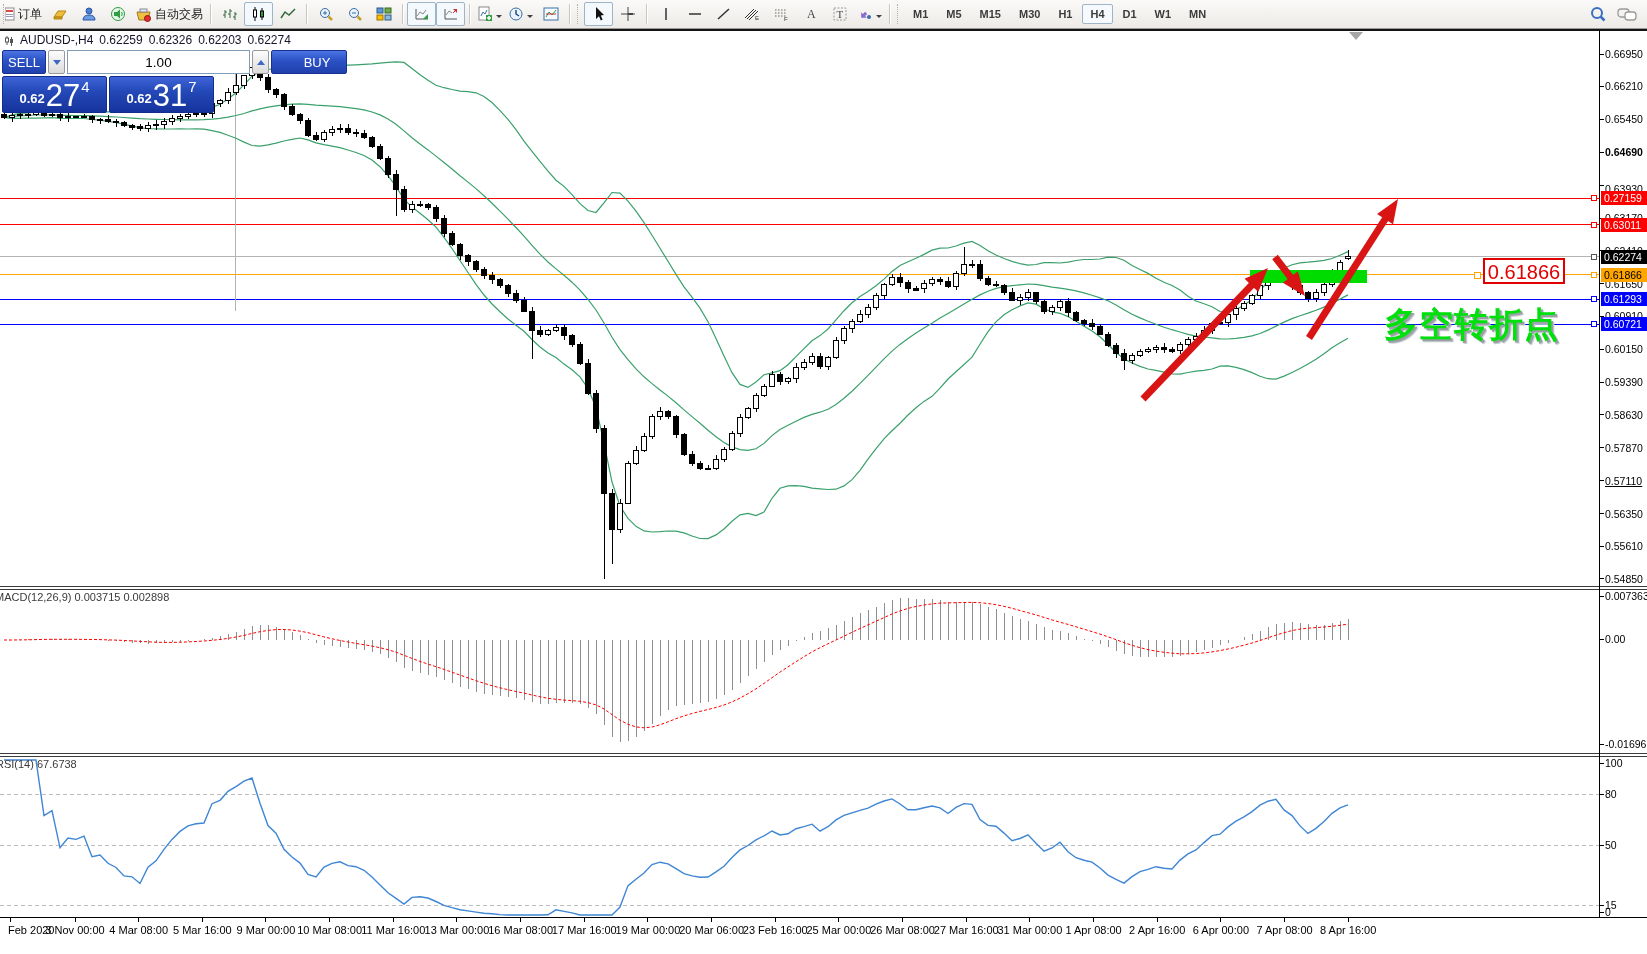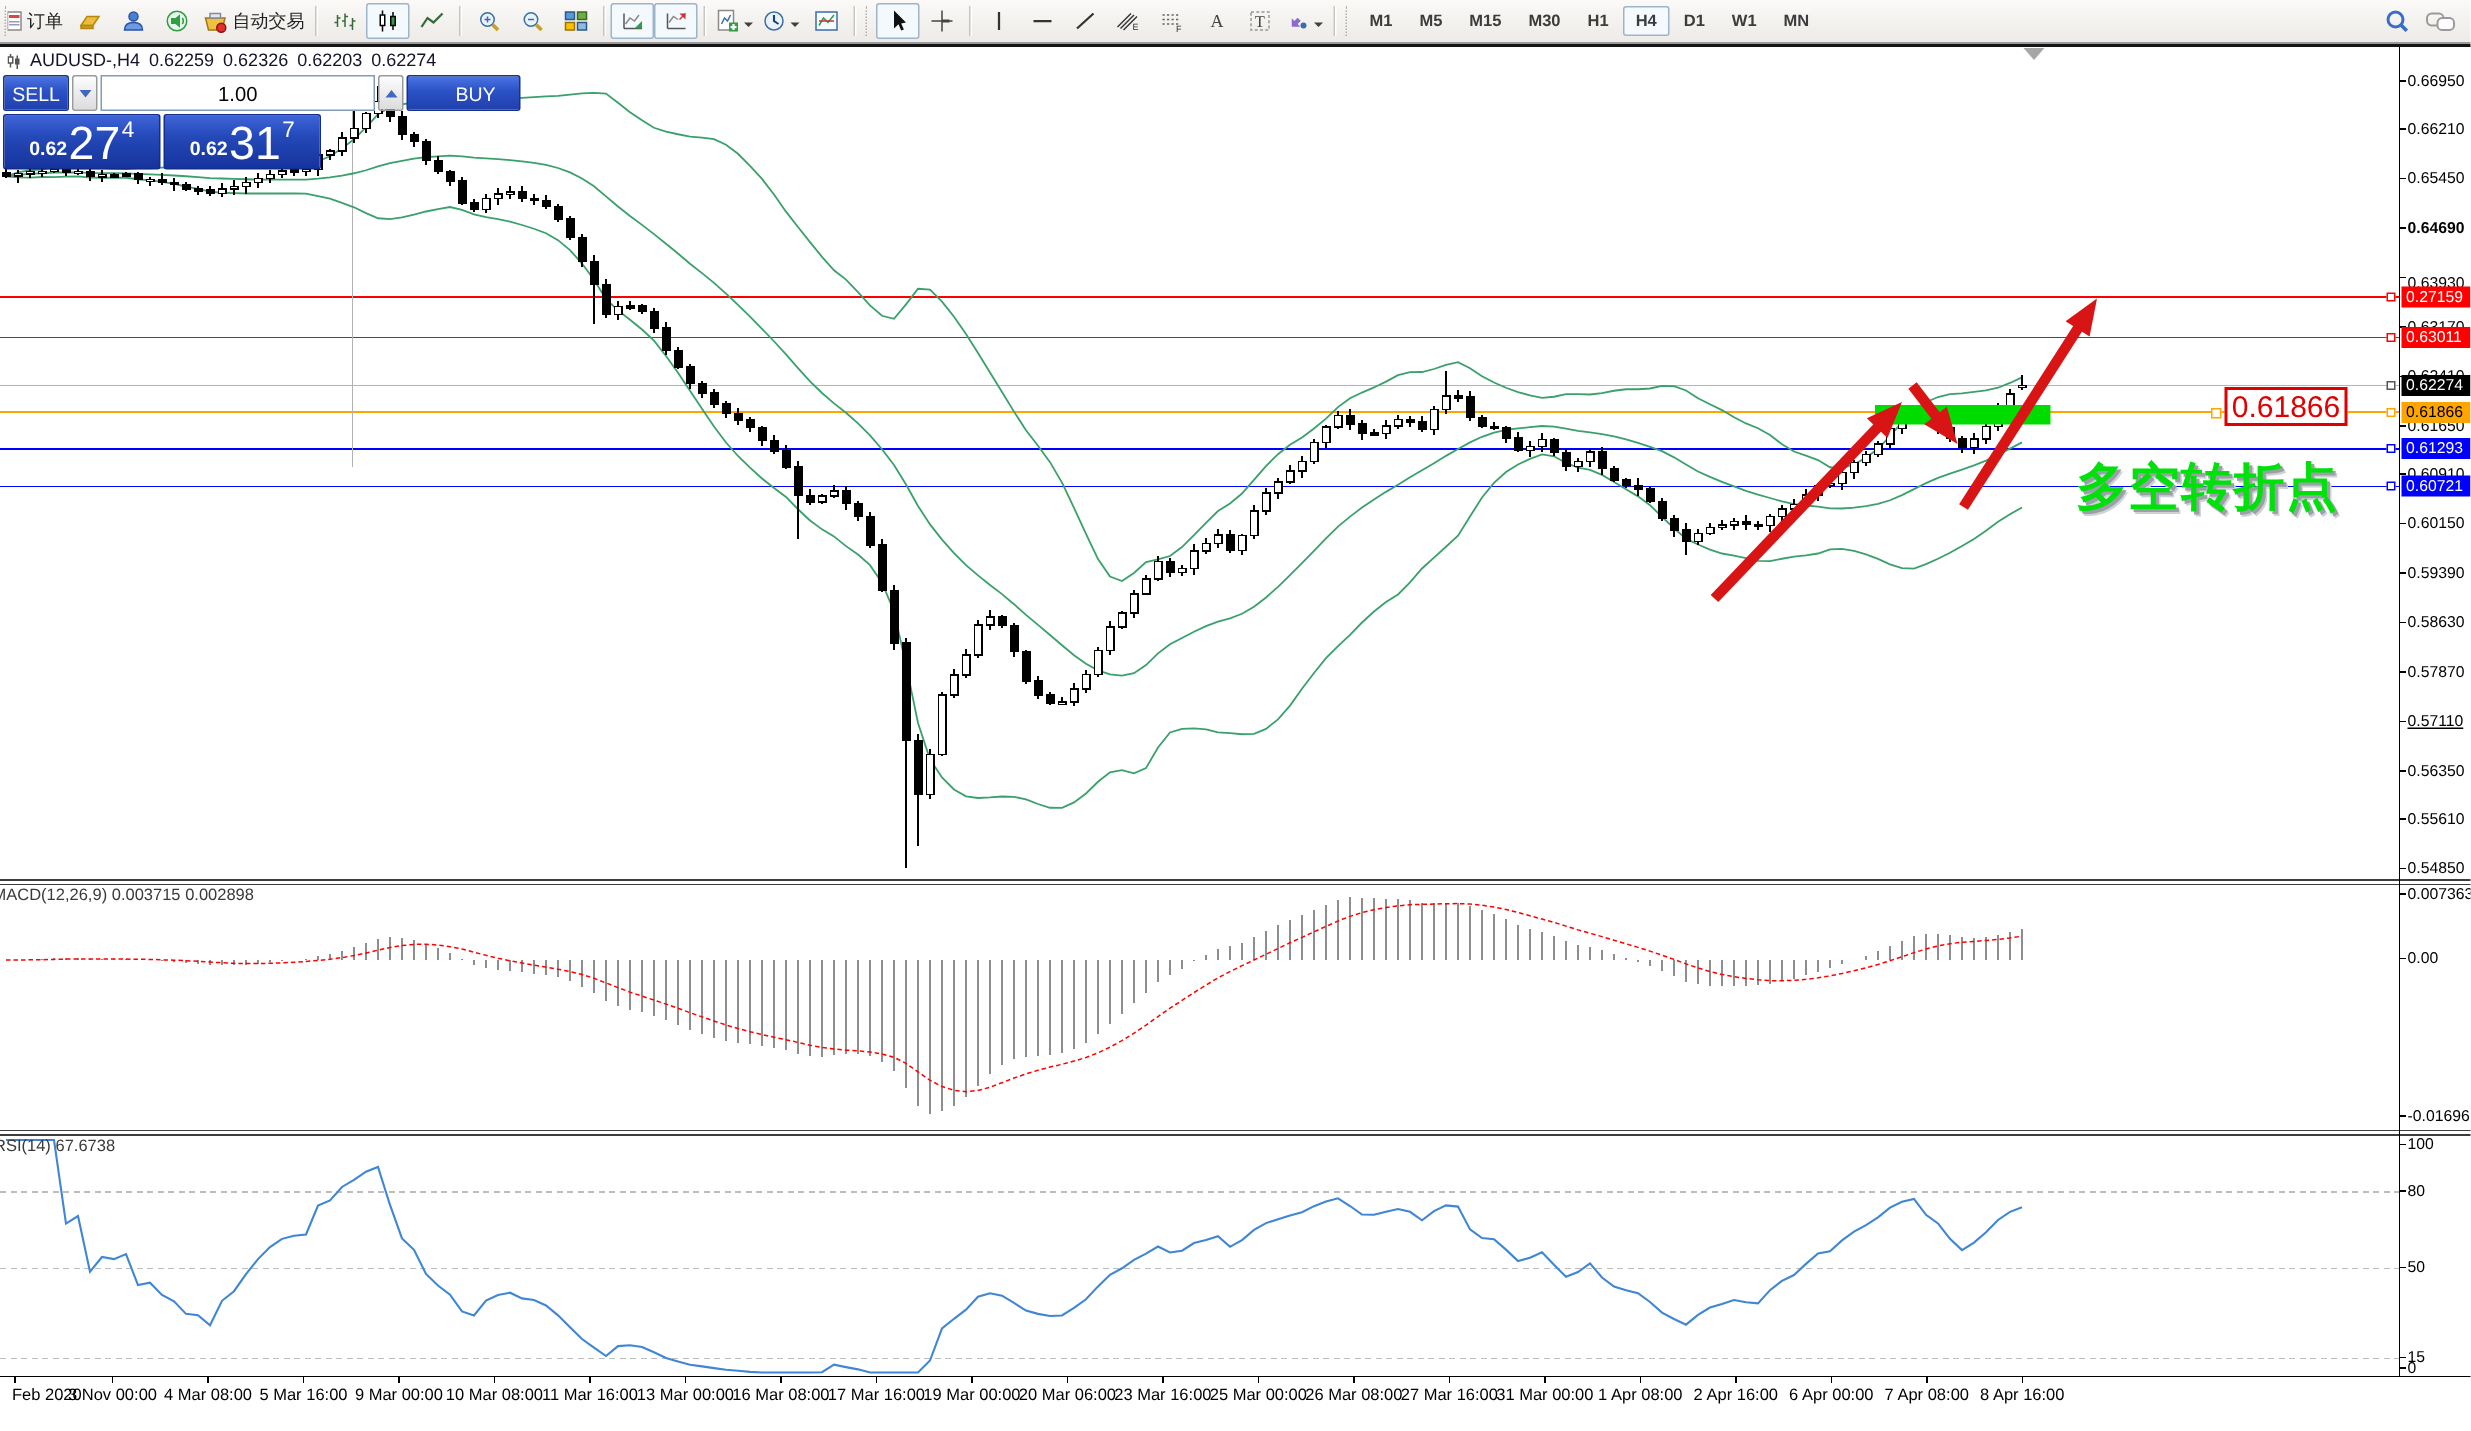--- a/index.html
+++ b/index.html
@@ -957,21 +957,21 @@
     <div class="tlab" style="left: 138.66px;">4 Mar 08:00</div>
     <div class="tlab" style="left: 202.32px;">5 Mar 16:00</div>
     <div class="tlab" style="left: 265.98px;">9 Mar 00:00</div>
     <div class="tlab" style="left: 329.64px;">10 Mar 08:00</div>
     <div class="tlab" style="left: 393.3px;">11 Mar 16:00</div>
     <div class="tlab" style="left: 456.96px;">13 Mar 00:00</div>
     <div class="tlab" style="left: 520.62px;">16 Mar 08:00</div>
     <div class="tlab" style="left: 584.28px;">17 Mar 16:00</div>
     <div class="tlab" style="left: 647.94px;">19 Mar 00:00</div>
     <div class="tlab" style="left: 711.6px;">20 Mar 06:00</div>
-    <div class="tlab" style="left: 775.26px;">23 Mar 16:00</div>
+    <div class="tlab" style="left: 775.26px;">23 Feb 16:00</div>
     <div class="tlab" style="left: 838.92px;">25 Mar 00:00</div>
     <div class="tlab" style="left: 902.58px;">26 Mar 08:00</div>
     <div class="tlab" style="left: 966.24px;">27 Mar 16:00</div>
     <div class="tlab" style="left: 1029.9px;">31 Mar 00:00</div>
     <div class="tlab" style="left: 1093.56px;">1 Apr 08:00</div>
     <div class="tlab" style="left: 1157.22px;">2 Apr 16:00</div>
     <div class="tlab" style="left: 1220.88px;">6 Apr 00:00</div>
     <div class="tlab" style="left: 1284.54px;">7 Apr 08:00</div>
     <div class="tlab" style="left: 1348.2px;">8 Apr 16:00</div>
   </div>

